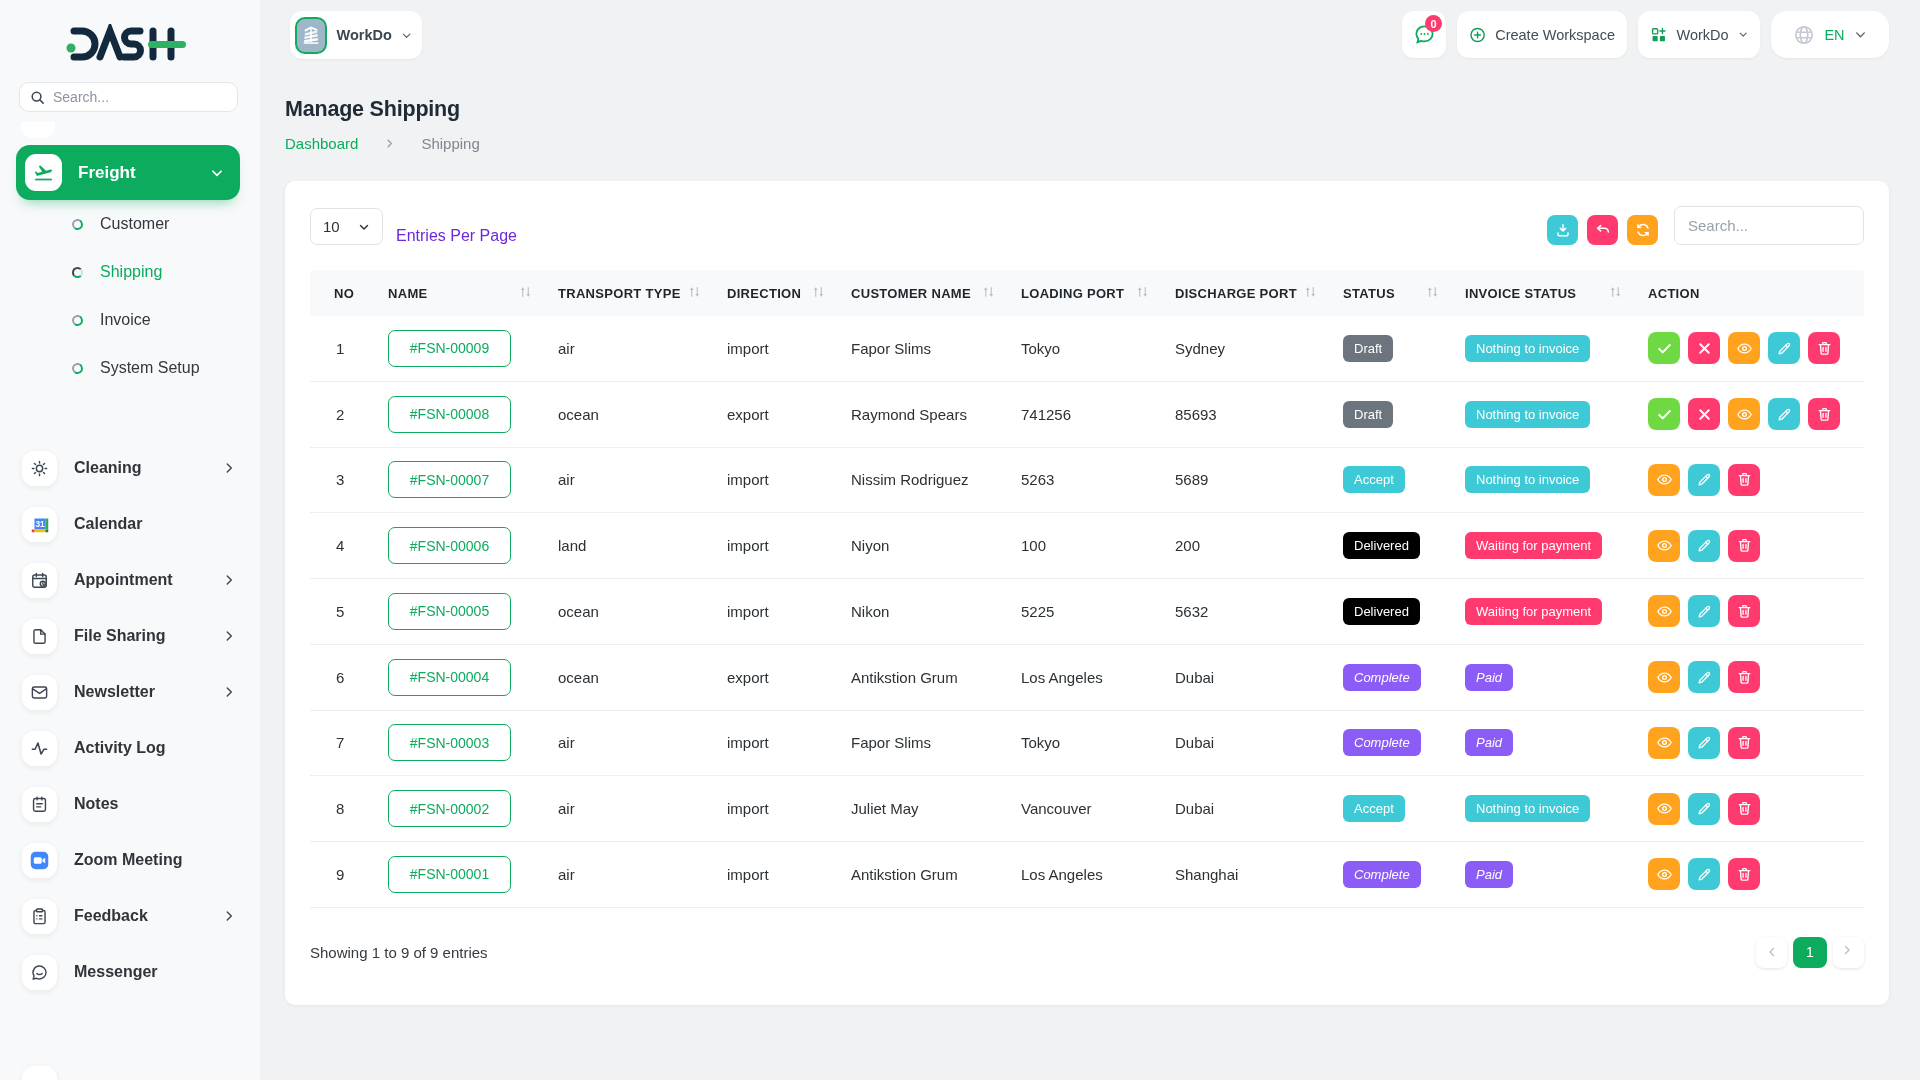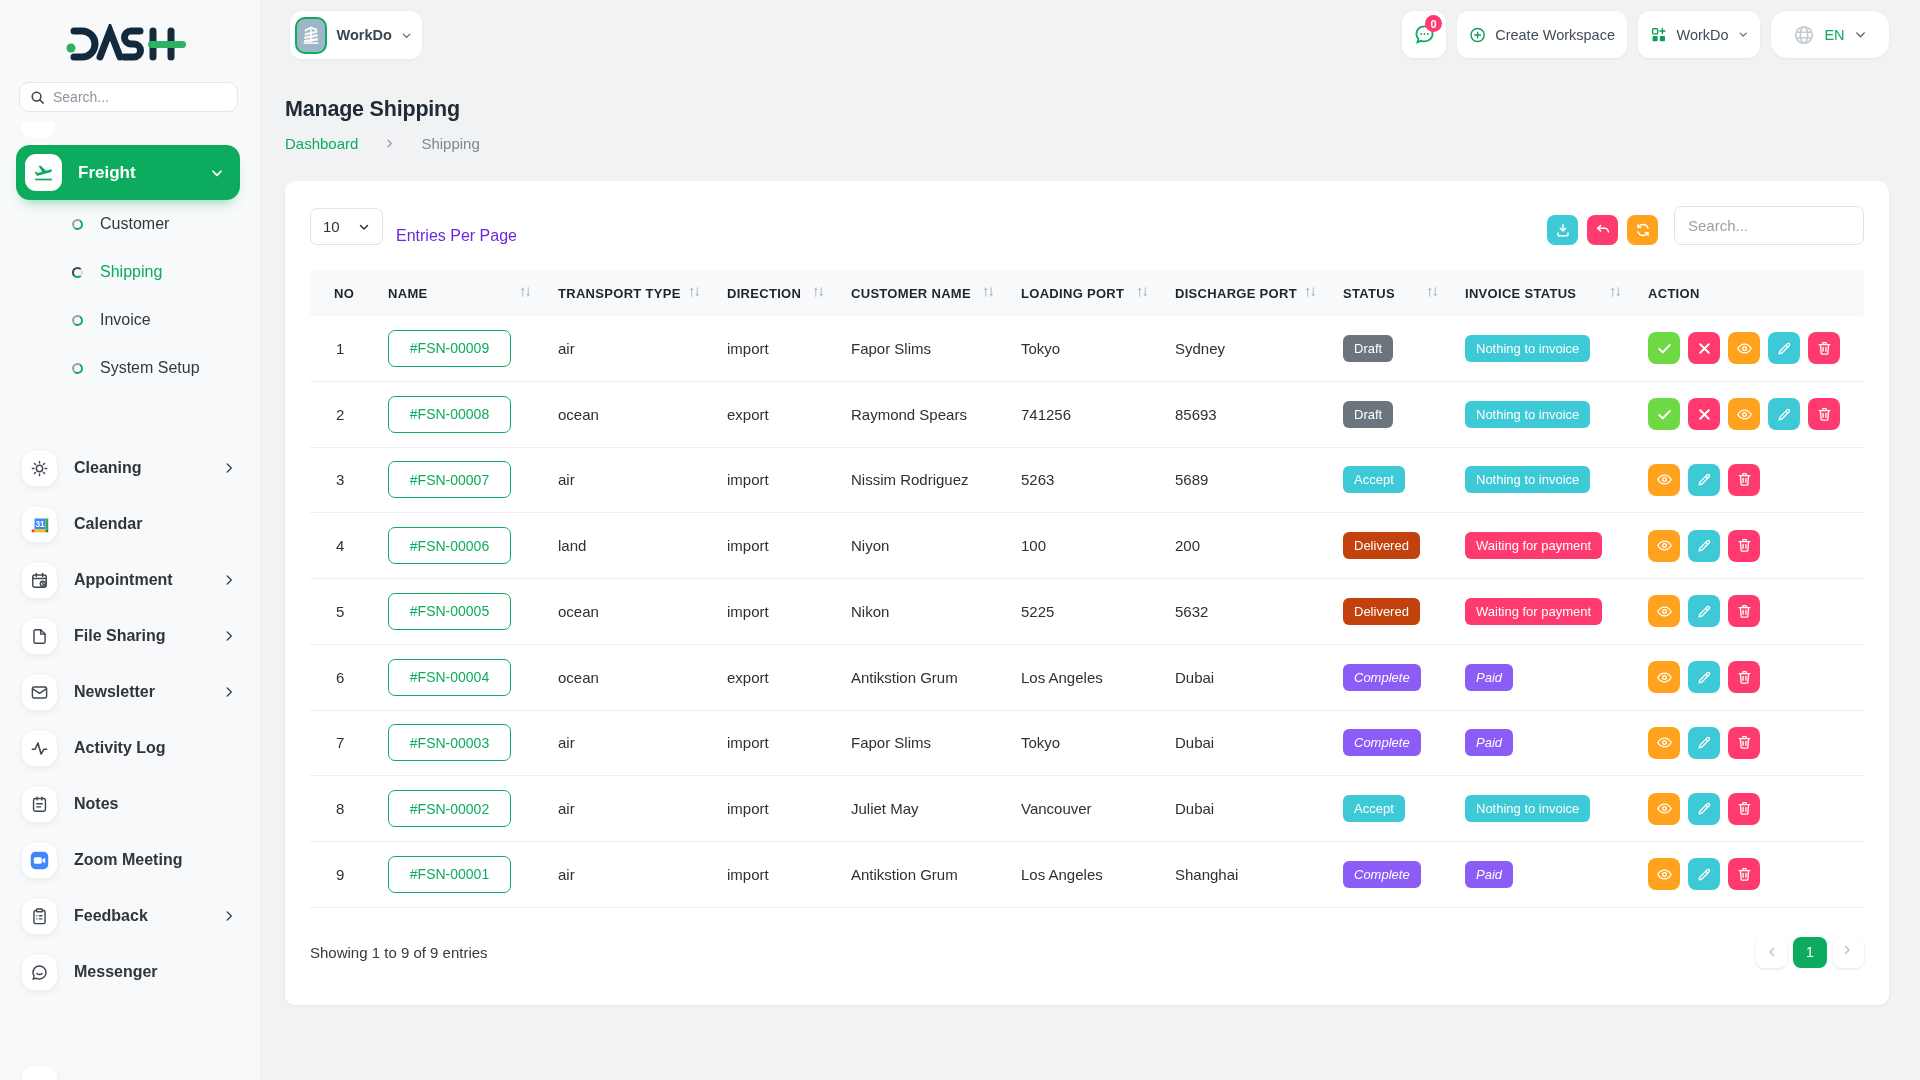--- a/index.html
+++ b/index.html
@@ -84,21 +84,21 @@
   .thead .th.no-col { padding-left:24px; }
   .sort-ic { color:#b9c0ca; flex:0 0 auto; }
   .tbody .trow { height:65.75px; border-bottom:1px solid #eceef2; font-size:15px; color:#2b3135; }
   .td.no-col { padding-left:26px; }
   .name-btn { display:inline-flex; align-items:center; justify-content:center; width:123px; height:37px;
     border:1px solid #0cab5e; color:#0cab5e; border-radius:7px; font-size:14px; background:#fff; cursor:pointer; }
   .badge { display:inline-flex; align-items:center; justify-content:center; height:27px; border-radius:6px;
     color:#fff; font-size:13px; padding:0 11px; }
   .badge.secondary { background:#6c757d; }
   .badge.info { background:#3ec9d6; }
-  .badge.warning { background:#c2410c;text-align:center; }
+  .badge.warning { background:#000000;text-align:center; }
   .badge.danger { background:#ff3a6f; }
   .badge.success { background:#8b5cf6;font-style:italic; }
   .actions { display:flex; gap:8px; }
   .act-btn { width:32px; height:32px; border-radius:8px; border:none; display:flex; align-items:center; justify-content:center;
     color:#fff; cursor:pointer; }
   .act-btn.success { background:#6fd943; }
   .act-btn.danger { background:#ff3a6f; }
   .act-btn.warning { background:#ffa21d; }
   .act-btn.info { background:#3ec9d6; }
 

